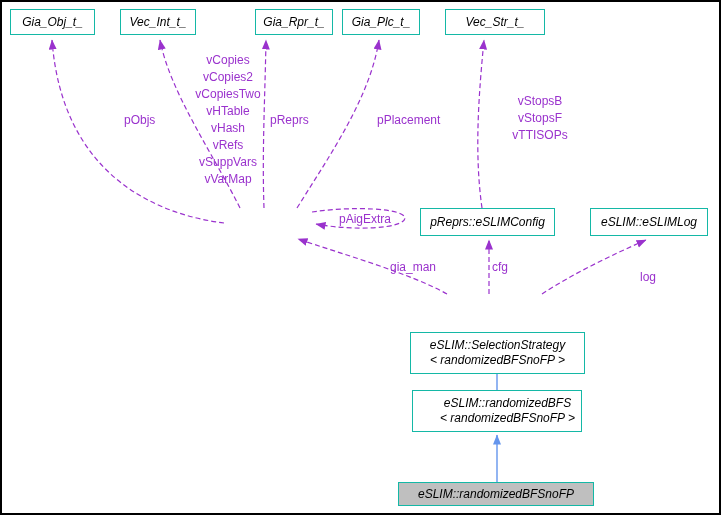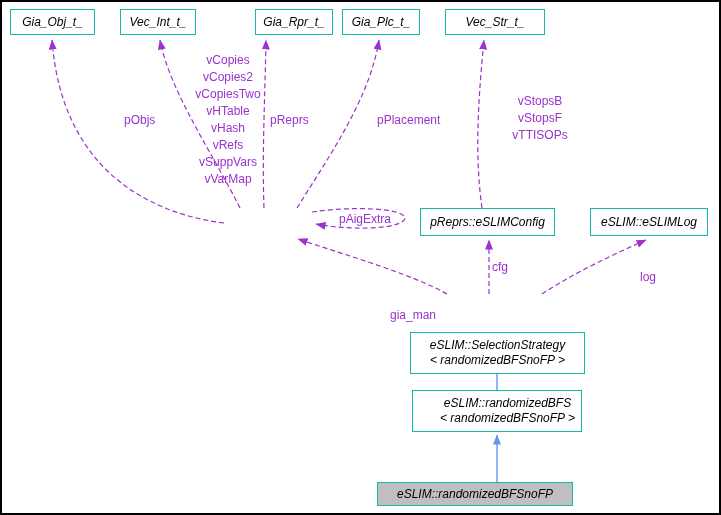--- a/index.html
+++ b/index.html
@@ -39,29 +39,29 @@
   .n-giaobj{left:8px;top:7px;width:85px;height:26px;}
   .n-vecint{left:118px;top:7px;width:76px;height:26px;}
   .n-giarpr{left:225px;top:7px;width:78px;height:26px;margin-left:28px;}
   .n-giaplc{left:340px;top:7px;width:78px;height:26px;}
   .n-vecstr{left:443px;top:7px;width:100px;height:26px;}
   .n-giaman{left:222px;top:206px;width:88px;height:28px;}
   .n-config{left:418px;top:206px;width:135px;height:28px;}
   .n-log{left:588px;top:206px;width:118px;height:28px;}
   .n-selstrat{left:408px;top:292px;width:175px;height:42px;margin-top:38px;}
   .n-randbfs{left:410px;top:388px;width:170px;height:42px;padding-left:21px;}
-  .n-randbfsnofp{left:375px;top:480px;width:196px;height:24px;}
+  .n-randbfsnofp{left:396px;top:480px;width:196px;height:24px;}
   
   .l-pobjs{left:122px;top:110px;}
   .l-vint{left:186px;top:50px;width:80px;}
   .l-preprs{left:268px;top:110px;}
   .l-pplace{left:375px;top:110px;}
   .l-vstr{left:488px;top:91px;width:68px;margin-left:16px;}
   .l-paig{left:337px;top:209px;}
-  .l-giaman{left:388px;top:257px;margin-top:48px;}
+  .l-giaman{left:388px;top:257px;}
   .l-cfg{left:490px;top:257px;}
   .l-log{left:594px;top:267px;margin-left:44px;}
 </style>
 </head>
 <body>
 
 <div id="canvas">
 
   <svg id="edges" viewBox="0 0 721 515" xmlns="http://www.w3.org/2000/svg">
     <defs>

